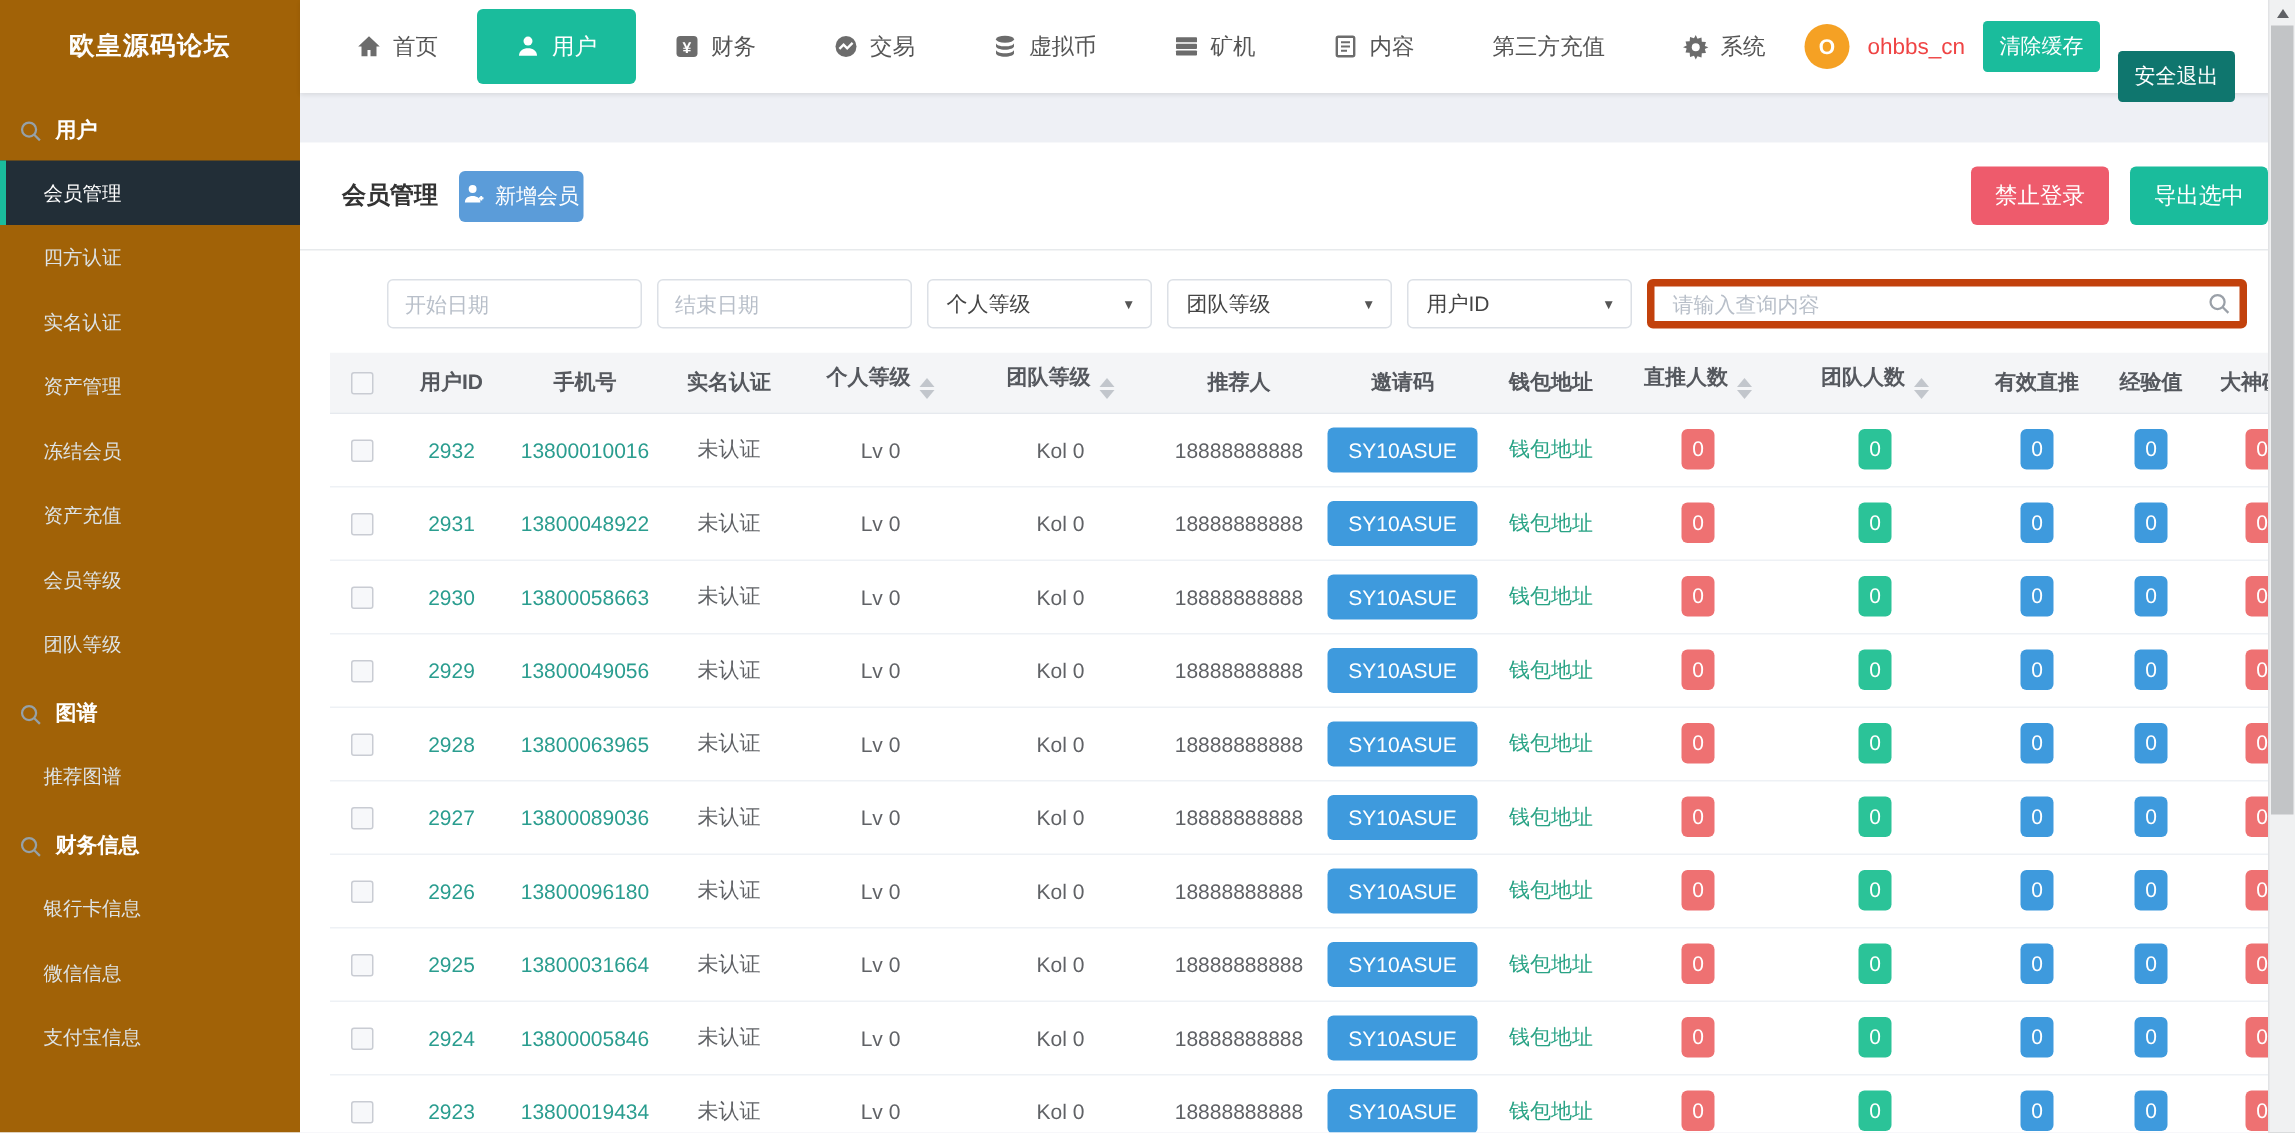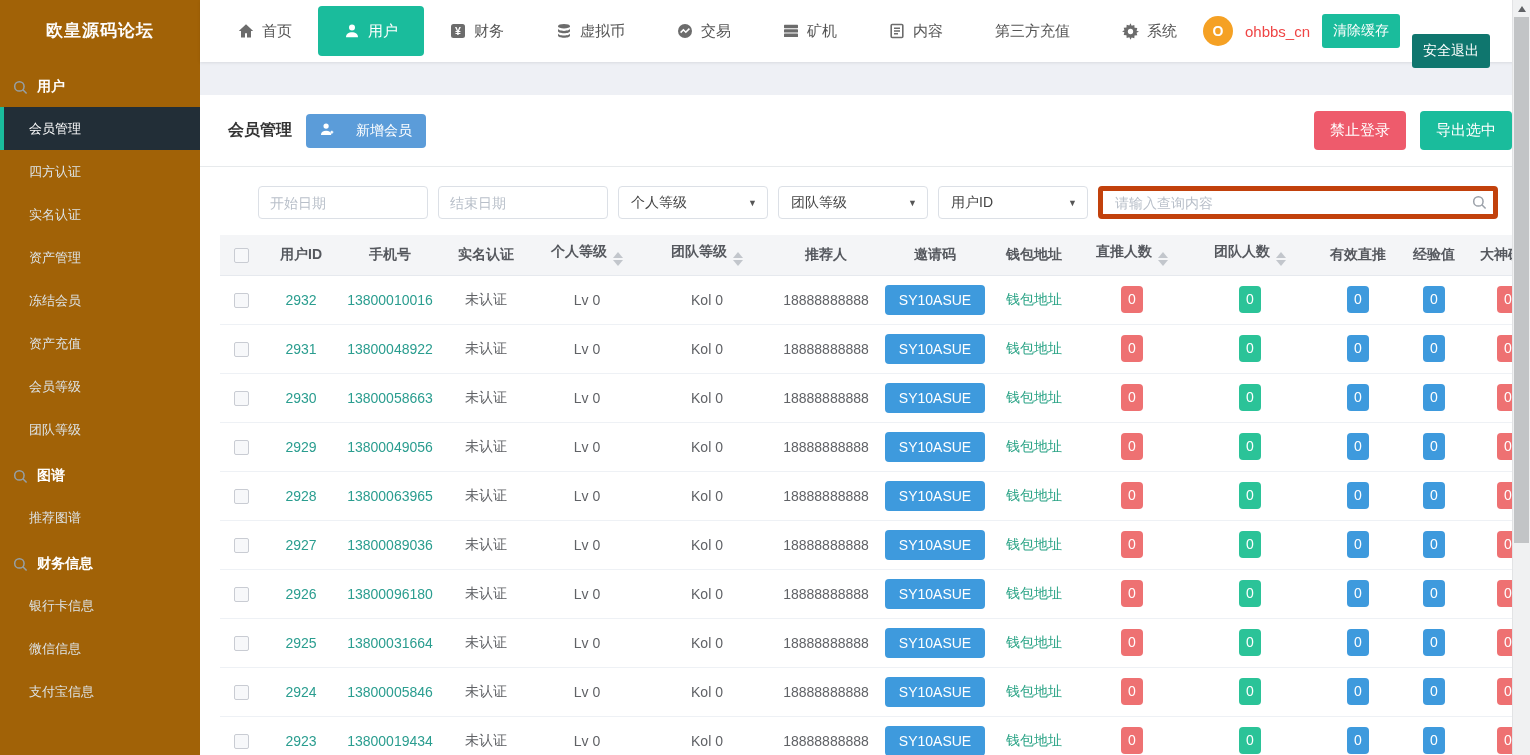--- a/index.html
+++ b/index.html
@@ -37,21 +37,21 @@
   .username { font-size:15px; color:#ef4444; cursor:pointer; }
   .btn { border:none; border-radius:3px; color:#fff; font-size:14px; padding:8px 11px; cursor:pointer; font-family:inherit; white-space:nowrap; }
   .btn-green { background:#1abc9c; }
   .btn-red { background:#0f766e;margin-top:40px; }
 
   
   .content-bg { flex:1; background:#eef0f5; padding-top:33px; min-height:0; }
   .panel { background:#fff; height:100%; overflow:hidden; }
   .title-row { display:flex; align-items:center; padding:16px 18px 0 28px; gap:14px; }
   .page-title { font-size:16px; font-weight:bold; color:#333; }
-  .btn-add { background:#5b9cd9; border-radius:4px; padding:8px 14px; display:flex; align-items:flex-end; gap:21px; font-size:14px; }
+  .btn-add { background:#5b9cd9; border-radius:4px; padding:8px 3px; display:flex; align-items:flex-end; gap:6px; font-size:14px; }
   .spacer { flex:1; }
   .btn-ban { background:#ee5b6c; border-radius:4px; padding:10px 16px; font-size:15px; }
   .btn-export { background:#1abc9c; border-radius:4px; padding:10px 16px; font-size:15px; }
   .divider { border-bottom:1px solid #e7eaec; margin-top:16px; }
 
   
   .filter-row { display:flex; align-items:flex-end; margin:19px 15px 0 58px; gap:10px; }
   .inp { width:170px; height:33px; border:1px solid #dce0e6; border-radius:4px; padding:0 11px; font-size:14px; color:#333; font-family:inherit; outline:none; background:#fff; }
   .inp::placeholder { color:#b8bfc9; }
   .select { width:150px; height:33px; border:1px solid #dce0e6; border-radius:4px; background:#fff;
@@ -168,35 +168,35 @@
               <svg viewBox="0 0 16 16" width="16" height="16">
                 <rect x="1" y="1" width="14" height="14" rx="2.5" fill="currentColor"></rect>
                 <text x="8" y="12" font-size="10.5" text-anchor="middle" fill="#ffffff" font-weight="bold">¥</text>
               </svg>
             </span>
             <span>财务</span>
           </div>
           <div class="nav-item">
             <span class="nicon">
               <svg viewBox="0 0 16 16" width="16" height="16">
+                <circle cx="8" cy="8" r="7" fill="currentColor"></circle>
+                <path d="M3.6 9.6l2.8-2.8 2.4 2.4 3.6-3.6" stroke="#ffffff" stroke-width="1.6" fill="none"></path>
+              </svg>
+            </span>
+            <span>交易</span>
+          </div>
+          <div class="nav-item">
+            <span class="nicon">
+              <svg viewBox="0 0 16 16" width="16" height="16">
                 <ellipse cx="8" cy="3.2" rx="6" ry="2.3" fill="currentColor"></ellipse>
                 <path d="M2 5.6c0 1.3 2.7 2.3 6 2.3s6-1 6-2.3v2.3c0 1.3-2.7 2.3-6 2.3s-6-1-6-2.3z" fill="currentColor"></path>
                 <path d="M2 10.2c0 1.3 2.7 2.3 6 2.3s6-1 6-2.3v2.3c0 1.3-2.7 2.3-6 2.3s-6-1-6-2.3z" fill="currentColor"></path>
               </svg>
             </span>
             <span>虚拟币</span>
-          </div>
-          <div class="nav-item">
-            <span class="nicon">
-              <svg viewBox="0 0 16 16" width="16" height="16">
-                <circle cx="8" cy="8" r="7" fill="currentColor"></circle>
-                <path d="M3.6 9.6l2.8-2.8 2.4 2.4 3.6-3.6" stroke="#ffffff" stroke-width="1.6" fill="none"></path>
-              </svg>
-            </span>
-            <span>交易</span>
           </div>
           <div class="nav-item">
             <span class="nicon">
               <svg viewBox="0 0 16 16" width="16" height="16">
                 <rect x="1" y="1.8" width="14" height="3.4" rx="0.6" fill="currentColor"></rect>
                 <rect x="1" y="6.2" width="14" height="3.4" rx="0.6" fill="currentColor"></rect>
                 <rect x="1" y="10.6" width="14" height="3.4" rx="0.6" fill="currentColor"></rect>
               </svg>
             </span>
             <span>矿机</span>

